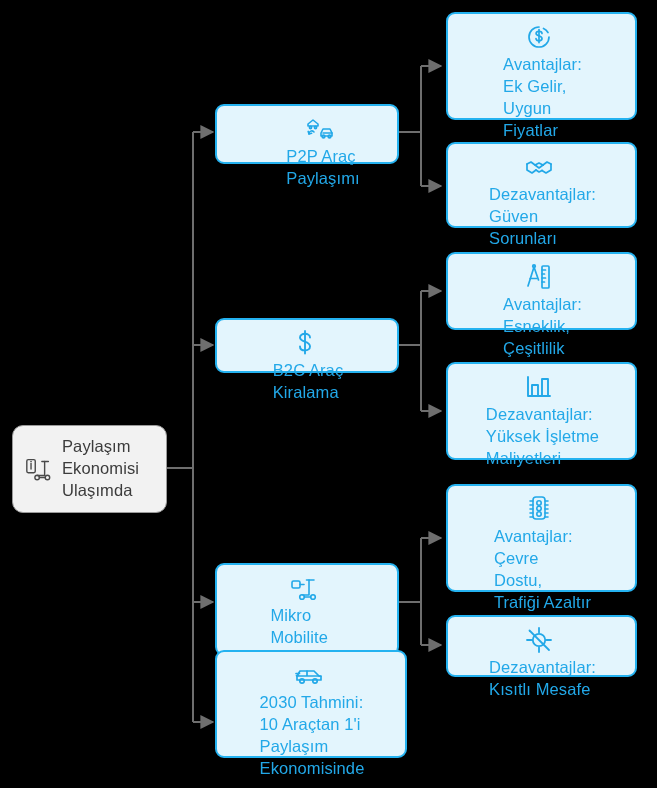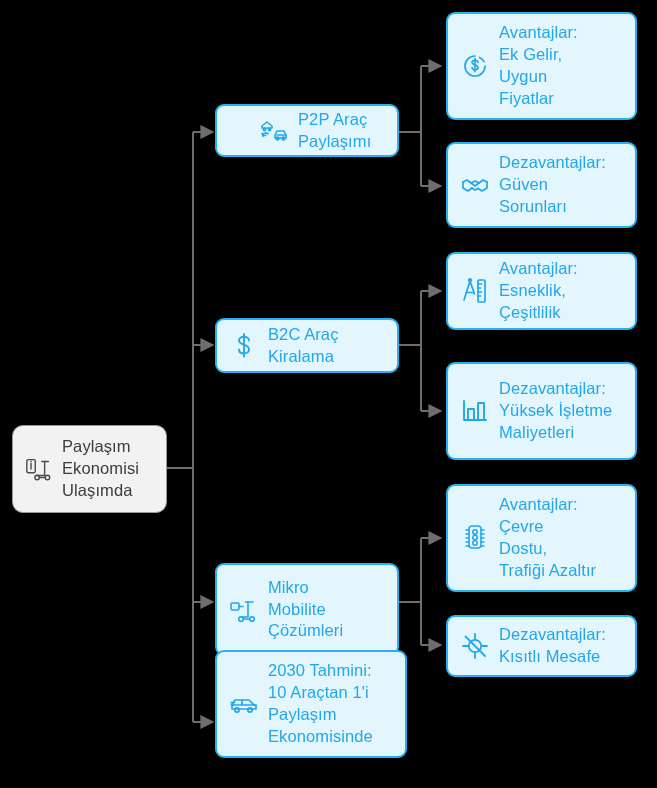--- a/index.html
+++ b/index.html
@@ -29,20 +29,21 @@
     box-sizing: border-box;
     display: flex;
     flex-direction: row;
     align-items: center;
     border-radius: 9px;
     padding: 6px 8px 6px 10px;
   }
   .node.branch {
     background: #E3F5FD;
     border: 2px solid #24B2F0;
+    flex-direction: column;
   }
   .node.root {
     background: #F2F2F2;
     border: 1.5px solid #9A9A9A;
     border-radius: 11px;
   }
   .node-icon {
     flex: 0 0 auto;
     width: 34px;
     height: 34px;
@@ -118,21 +119,21 @@
         <circle cx="14" cy="25" r="2.4"></circle>
         <circle cx="25" cy="25" r="2.4"></circle>
         <path d="M16.4 25 L22.6 25"></path>
       </svg>
     </span>
     <span class="node-label">Paylaşım
 Ekonomisi
 Ulaşımda</span>
   </div>
 
-  <div class="node branch" style="left:215px; top:104px; width:184px; height:53px;padding-left:40px;">
+  <div class="node branch" style="left:215px; top:104px; width:184px; height:60px;padding-left:40px;">
     <span class="node-icon">
       <svg width="32" height="32" viewBox="0 0 32 32" fill="none" stroke="#22A8E8" stroke-width="1.6" stroke-linecap="round" stroke-linejoin="round">
         <path d="M4 11 L9 7 L14 11 L14 13 L4 13 Z"></path>
         <circle cx="6.5" cy="14.5" r="1.1"></circle>
         <circle cx="11.5" cy="14.5" r="1.1"></circle>
         <path d="M5 21 C5 18, 8 17, 10 19"></path>
         <path d="M4.2 18.4 L5 21 L7.6 20.2"></path>
         <path d="M17 23 L17 20 L19 16 L26 16 L28 20 L28 23 Z"></path>
         <circle cx="19.5" cy="23.5" r="1.4"></circle>
         <circle cx="25.5" cy="23.5" r="1.4"></circle>

